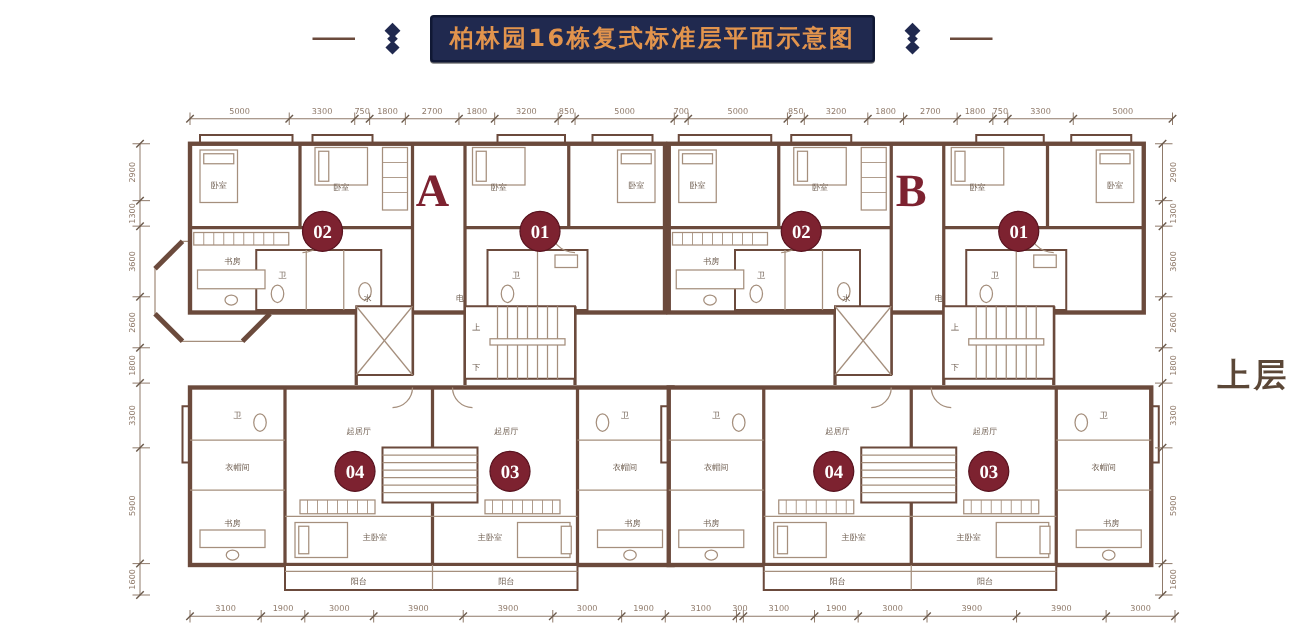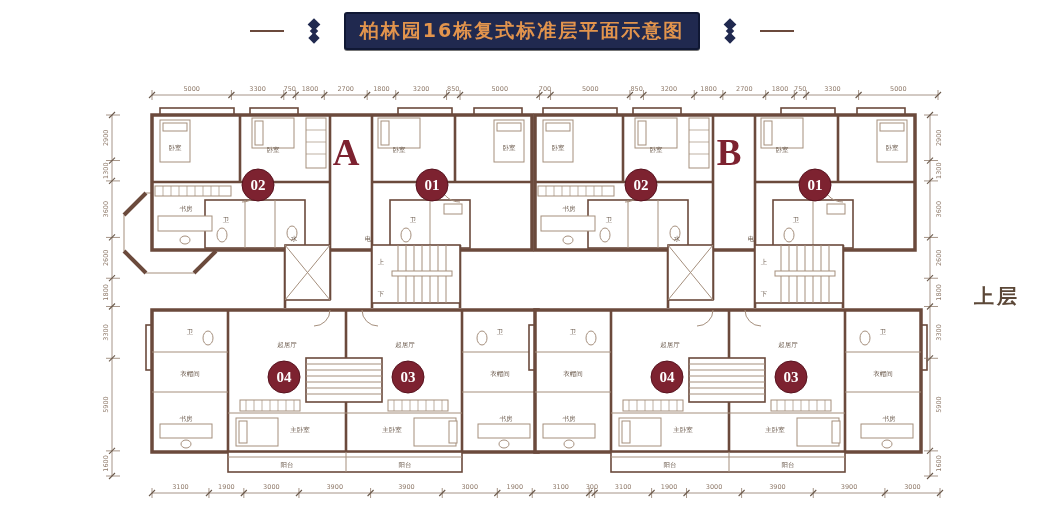--- a/index.html
+++ b/index.html
@@ -11,21 +11,21 @@
   .banner-line{width:34px;height:2px;background:var(--wall);}
   .ornament{position:relative;width:16px;height:24px;}
   .ornament i{position:absolute;left:50%;background:var(--banner_bg);transform:translateX(-50%) rotate(45deg);}
   .ornament i:nth-child(1){top:1px;width:9px;height:9px;}
   .ornament i:nth-child(2){top:9px;width:6px;height:6px;}
   .ornament i:nth-child(3){top:15px;width:8px;height:8px;}
   .banner{background:var(--banner_bg);border:2px solid #101834;border-radius:3px;
           padding:4px 14px;box-shadow:0 1px 0 #0008;}
   .banner span{color:var(--banner_text);font-weight:bold;font-size:19px;letter-spacing:2px;}
   
-  .floor-label{position:absolute;left:974px;top:283px;font-size:20px;font-weight:bold;
+  .floor-label{position:absolute;left:974px;top:283px;font-size:26px;font-weight:bold;
                color:var(--floor_text);letter-spacing:3px;}
   
   .w-outer{fill:#fff;stroke:var(--wall);stroke-width:3.5;}
   .w-main{stroke:var(--wall);stroke-width:2.6;fill:none;}
   .w-med{stroke:var(--wall);stroke-width:1.6;fill:#fff;}
   .w-thin{stroke:var(--line);stroke-width:1;fill:none;}
   .furn{stroke:var(--line);stroke-width:1;fill:#fff;}
   .hatch{stroke:var(--line);stroke-width:.7;}
   .roomtxt{font:6.5px "DejaVu Sans",sans-serif;fill:#6b5a4c;text-anchor:middle;}
   .badge{fill:var(--red);stroke:#58131f;stroke-width:1;}

